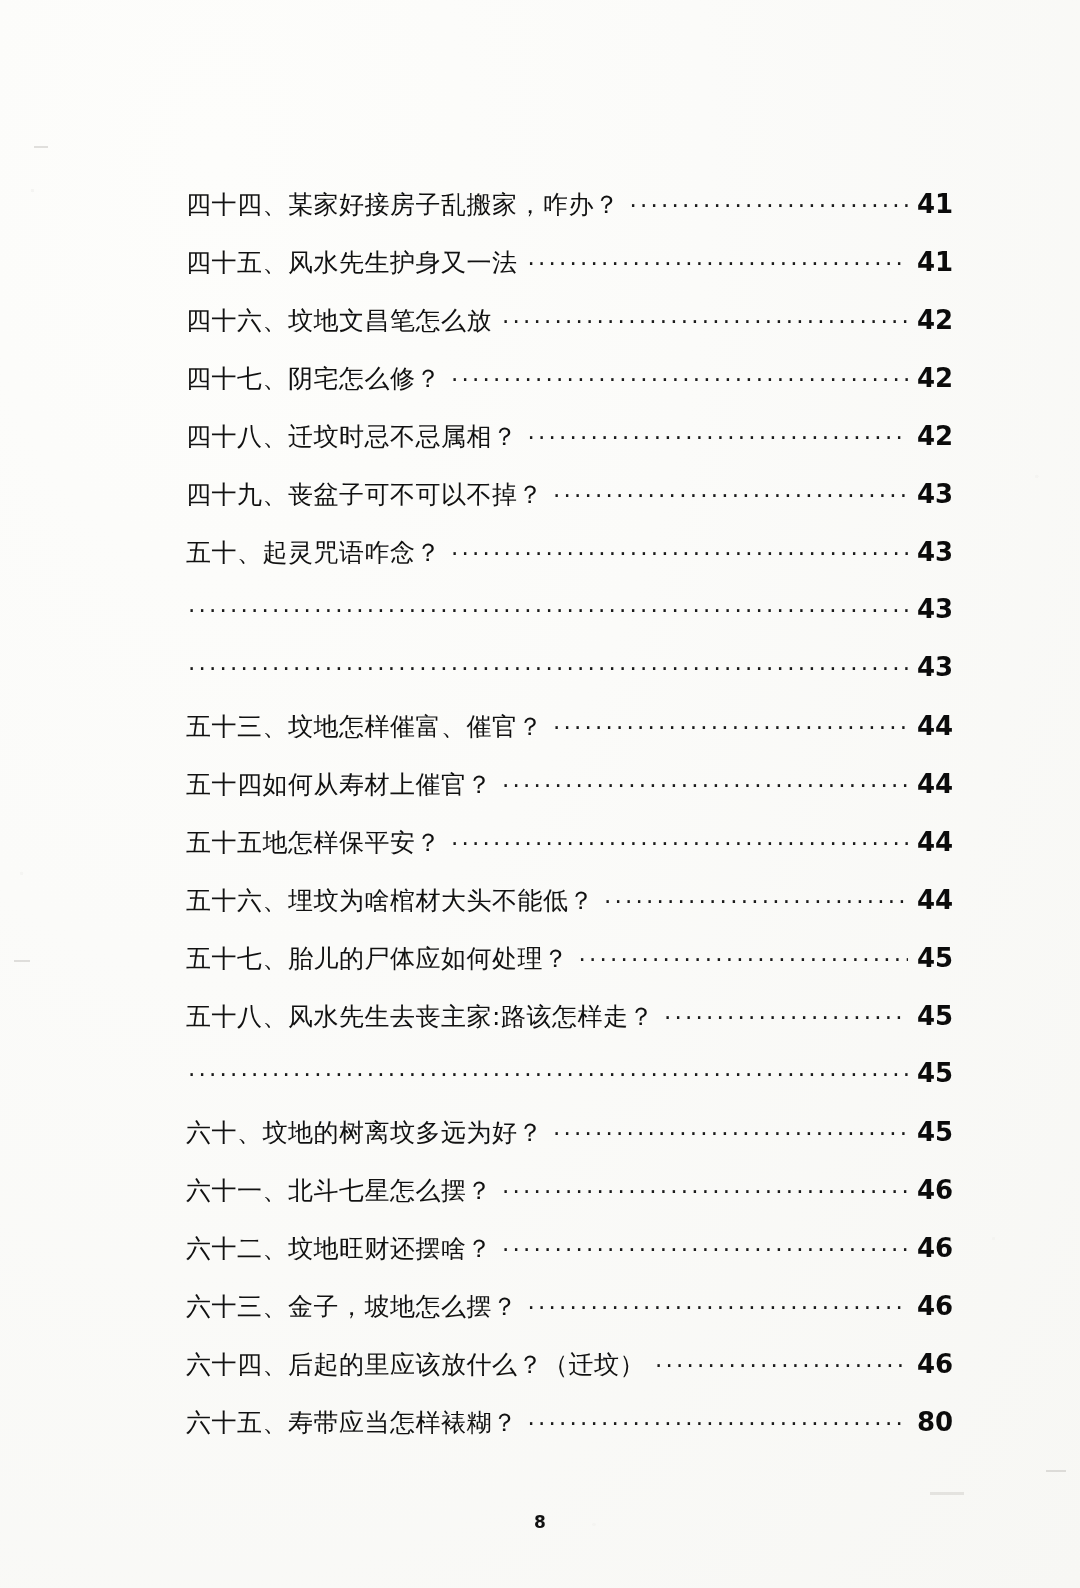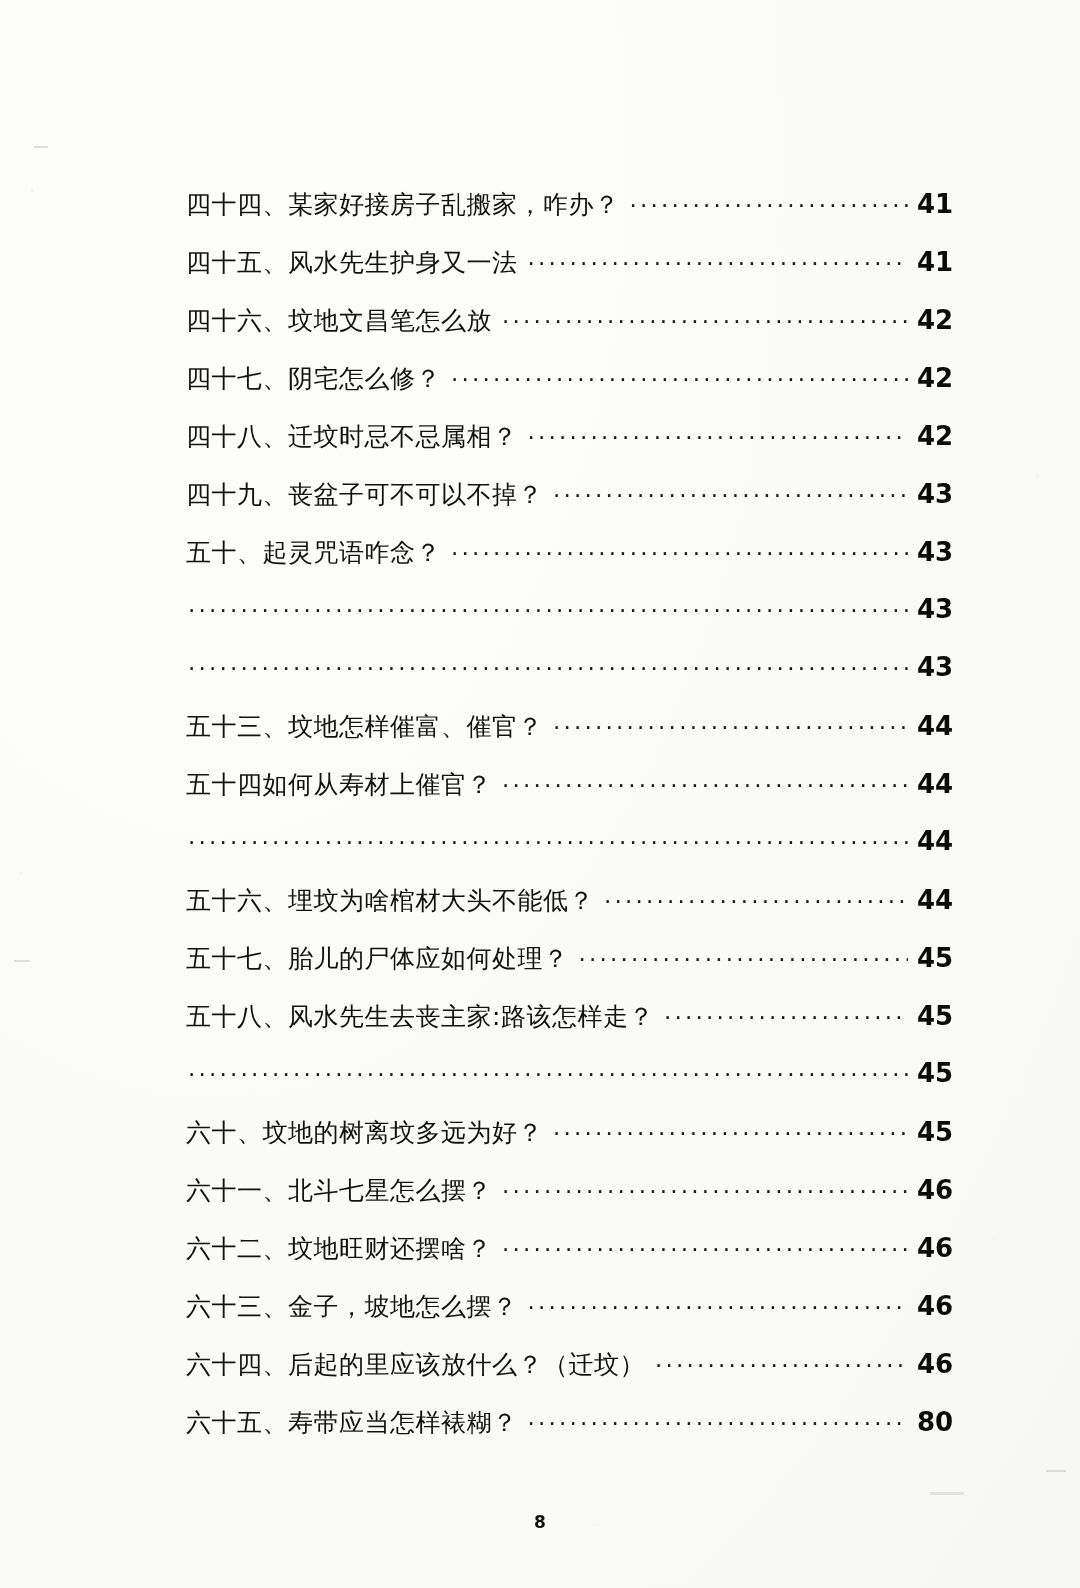--- a/index.html
+++ b/index.html
@@ -158,20 +158,21 @@
         <span class="toc-title">五十三、坟地怎样催富、催官？</span>
         <span class="toc-leader"></span>
         <span class="toc-page">44</span>
       </div>
       <div class="toc-row">
         <span class="toc-title">五十四如何从寿材上催官？</span>
         <span class="toc-leader"></span>
         <span class="toc-page">44</span>
       </div>
       <div class="toc-row">
+        <span class="toc-title">五十五地怎样保平安？</span>
         <span class="toc-leader"></span>
         <span class="toc-page">44</span>
       </div>
       <div class="toc-row">
         <span class="toc-title">五十六、埋坟为啥棺材大头不能低？</span>
         <span class="toc-leader"></span>
         <span class="toc-page">44</span>
       </div>
       <div class="toc-row">
         <span class="toc-title">五十七、胎儿的尸体应如何处理？</span>

